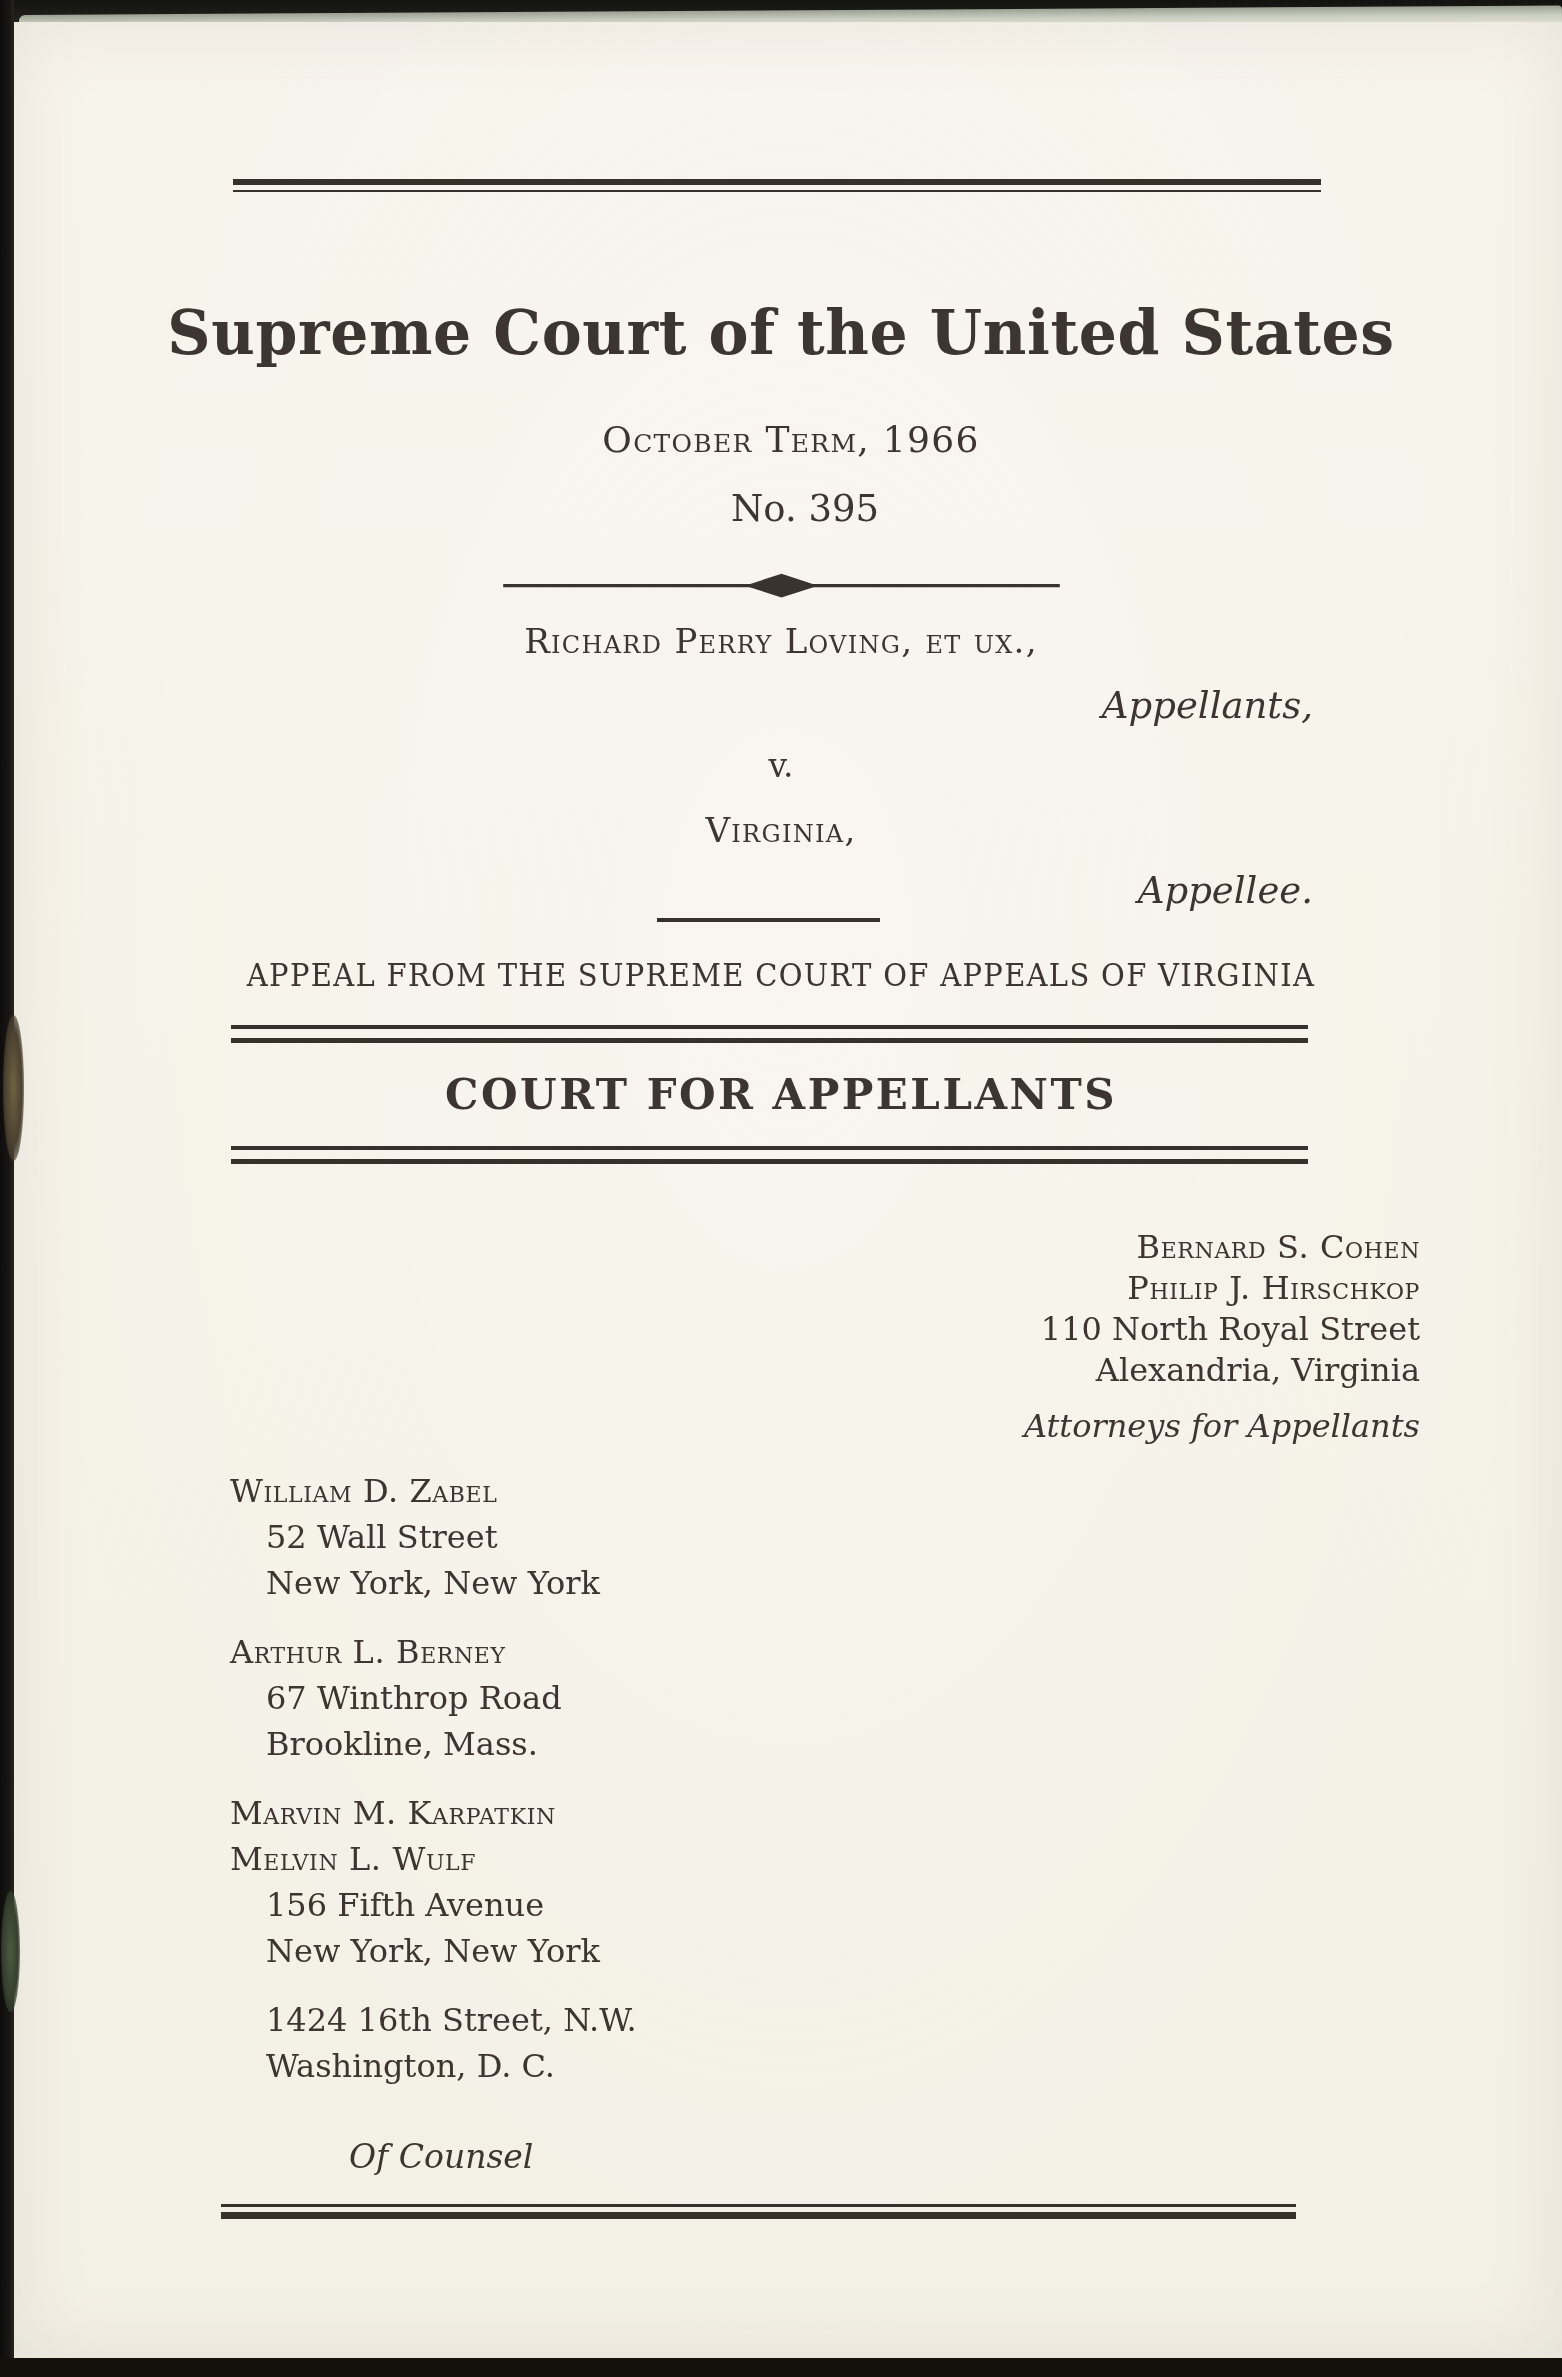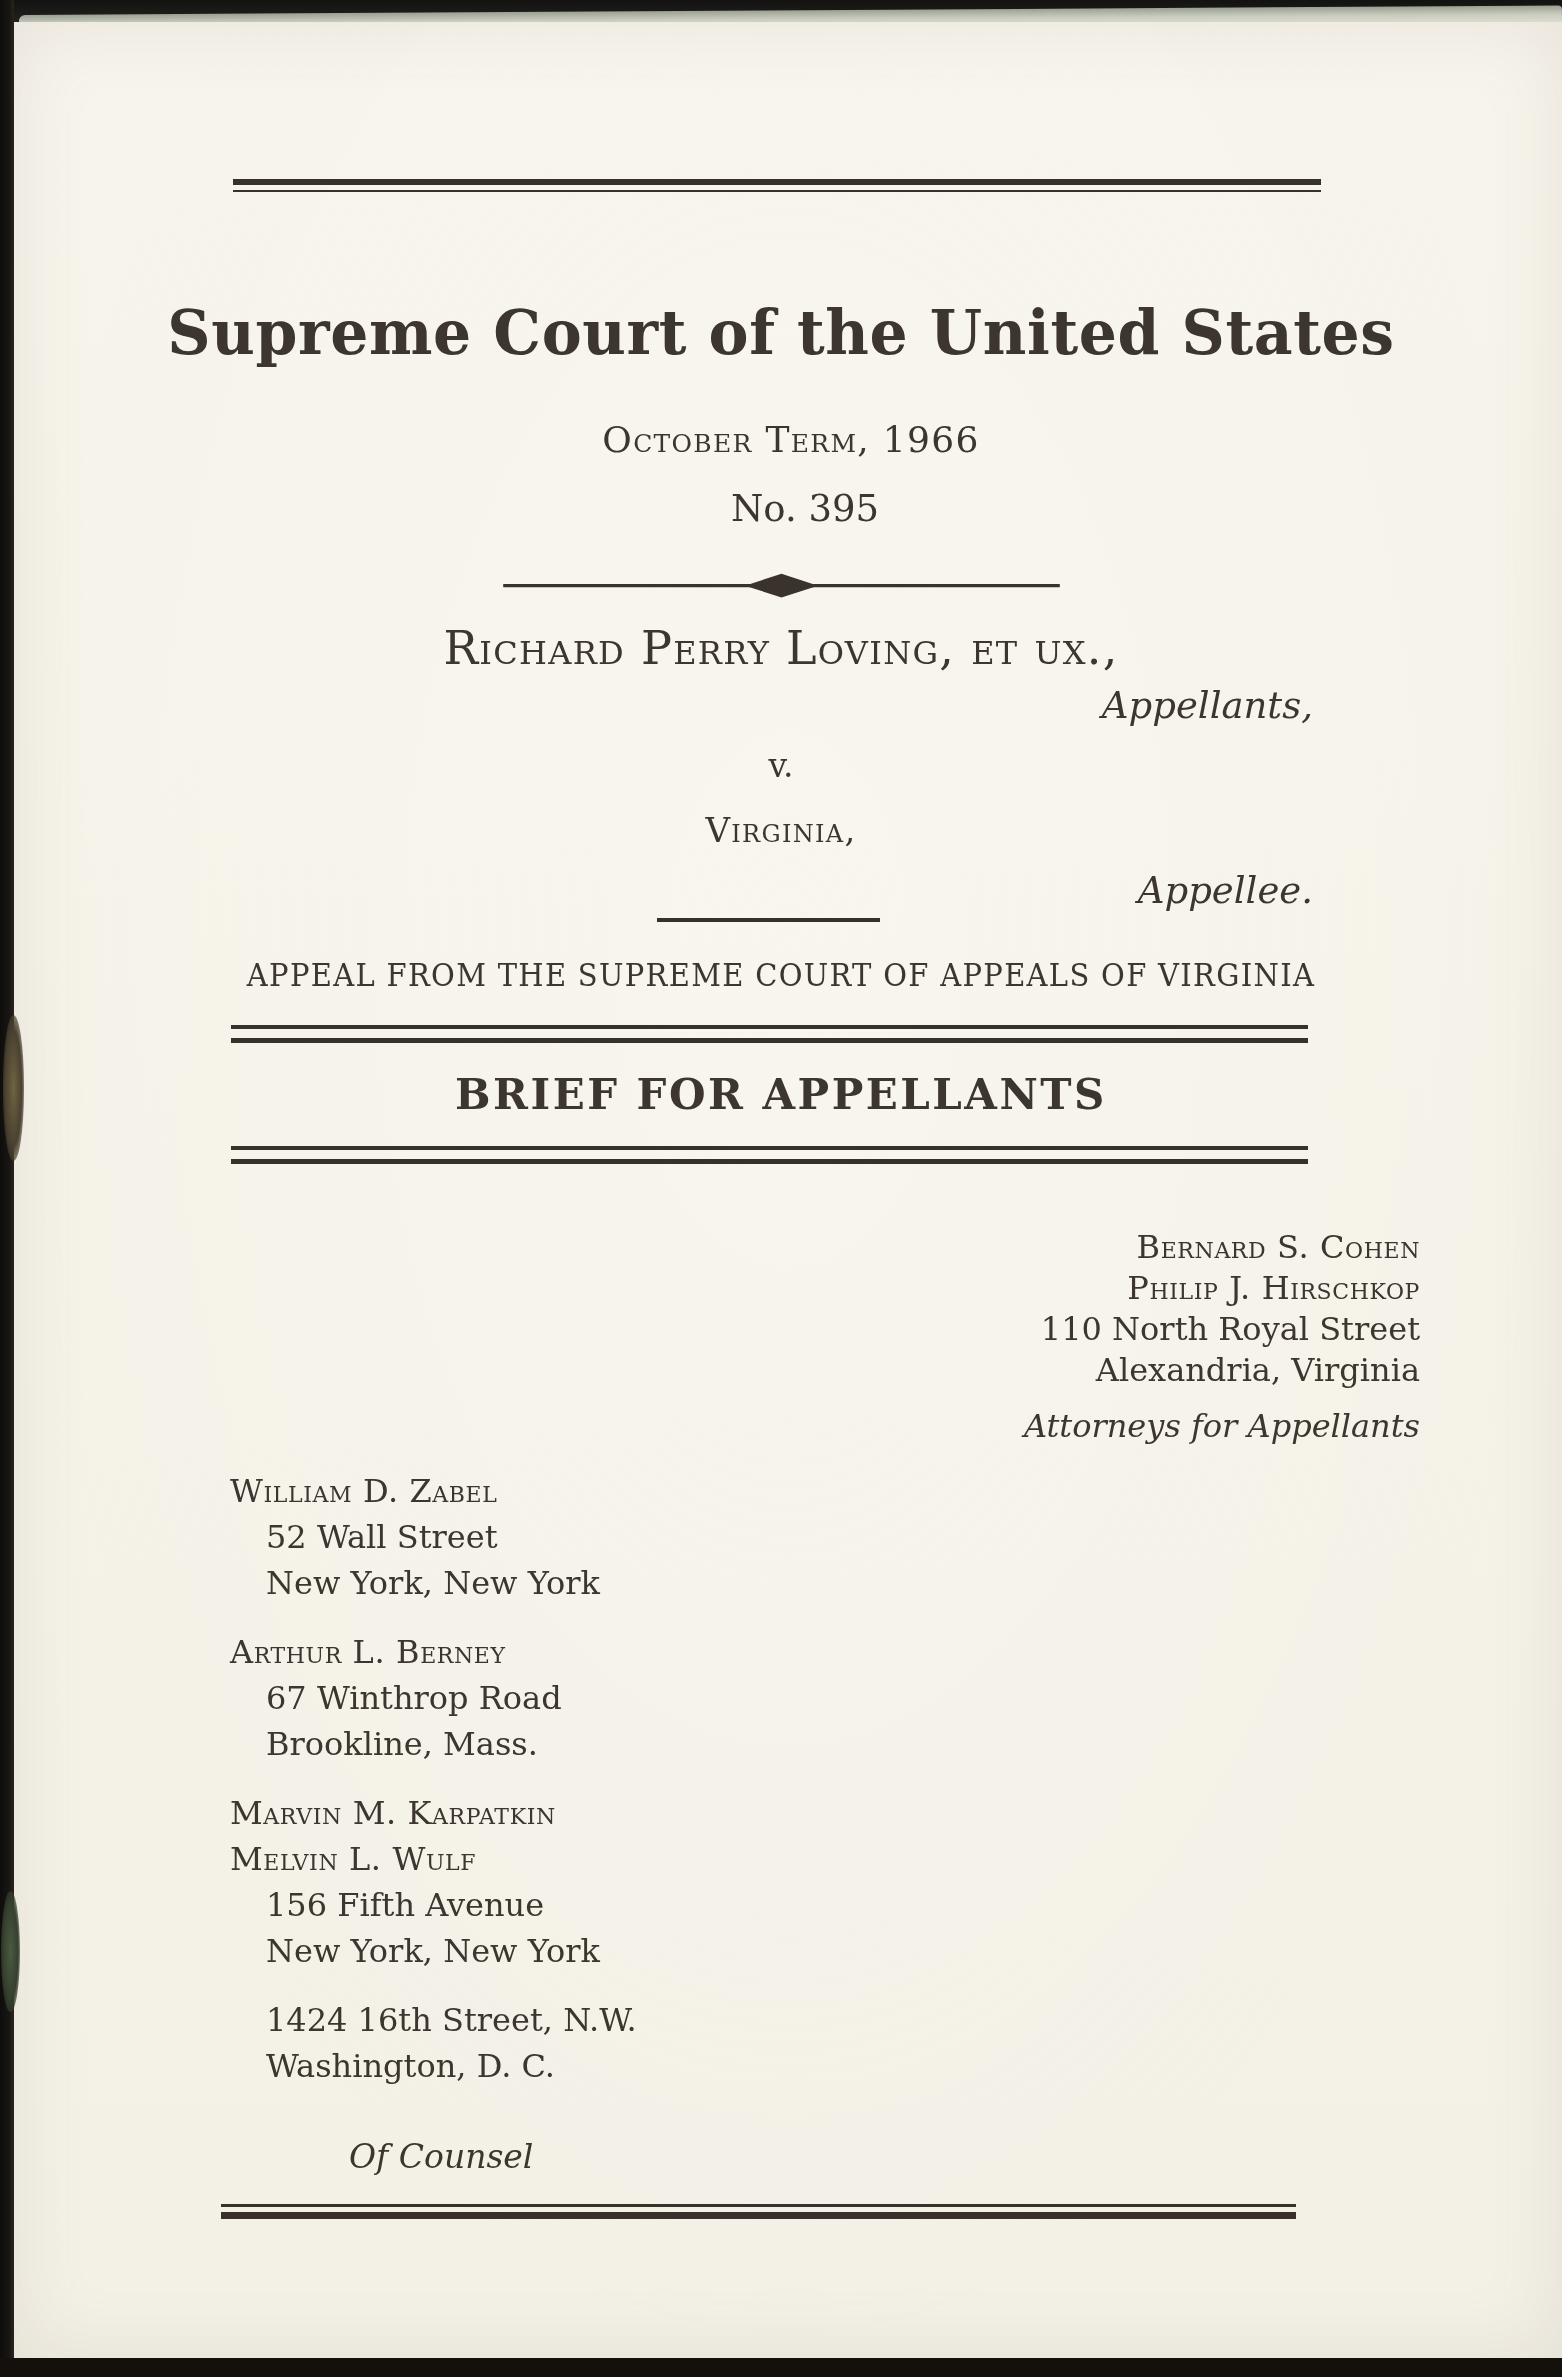--- a/index.html
+++ b/index.html
@@ -106,21 +106,21 @@
     font-size: 37px;
     margin-left: 48px;
   }
 
   .divider-wrap { top: 568px; }
 
   
   .cap-appellant {
     top: 621px;
     font-variant: small-caps;
-    font-size: 46px;
+    font-size: 34px;
     letter-spacing: 1.3px;
   }
   .cap-role-appellants {
     top: 684px; right: 249px;
     position: absolute;
     font-style: italic;
     font-size: 37px;
   }
   .cap-v { top: 746px; font-size: 33px; }
   .cap-appellee {
@@ -218,21 +218,21 @@
   <div class="center cap-appellee">Virginia,</div>
   <div class="cap-role-appellee">Appellee.</div>
   <div class="abs rule-caption"></div>
 
   <div class="center appeal-line">APPEAL FROM THE SUPREME COURT OF APPEALS OF VIRGINIA</div>
 
   <div class="abs rule-above-brief">
     <div class="dr-a"></div>
       <div class="dr-b"></div>
   </div>
-  <div class="center brief-title">BRIEF FOR APPELLANTS</div>
+  <div class="center brief-title">COURT FOR APPELLANTS</div>
   <div class="abs rule-below-brief">
     <div class="dr-a"></div>
       <div class="dr-b"></div>
   </div>
 
   <div class="counsel-right">
     <div class="name">Bernard S. Cohen</div>
     <div class="name">Philip J. Hirschkop</div>
     <div class="addr">110 North Royal Street</div>
     <div class="addr">Alexandria, Virginia</div>

